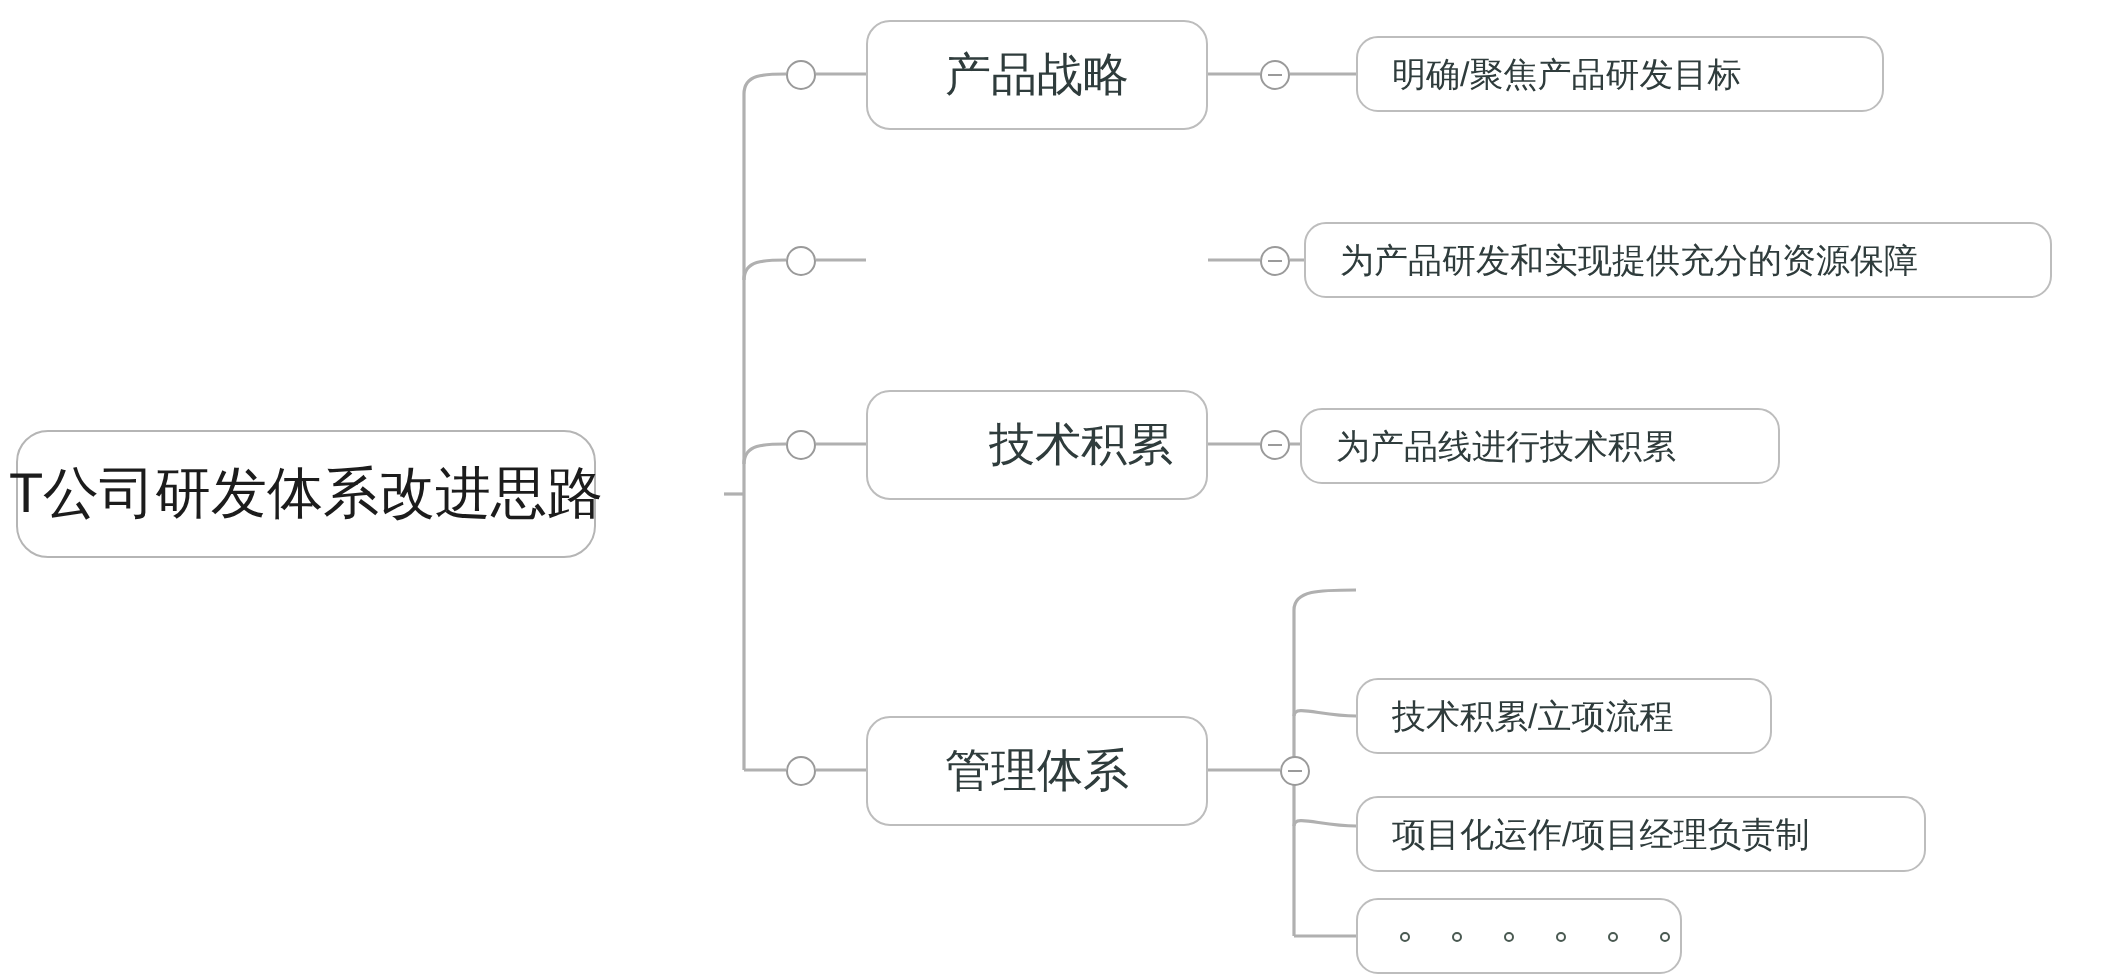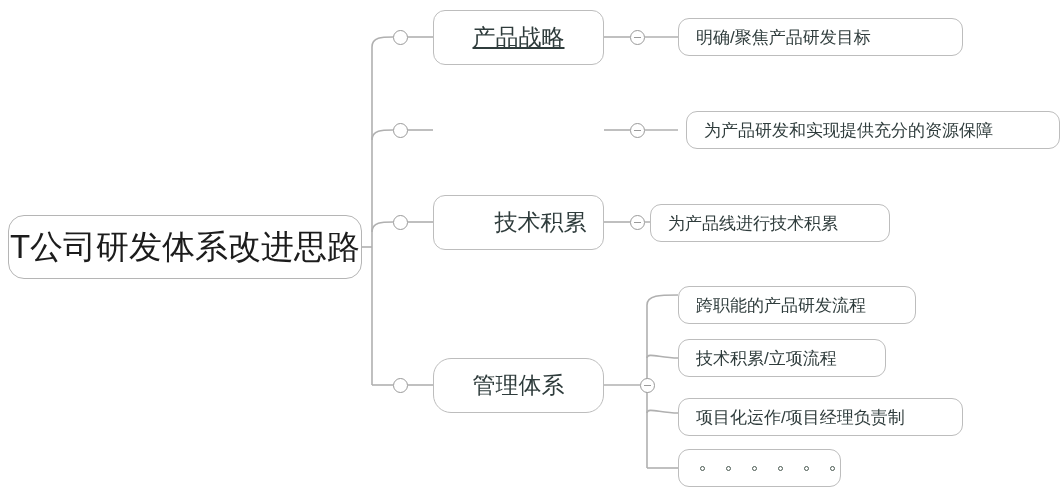--- a/index.html
+++ b/index.html
@@ -36,50 +36,50 @@
     border: 1px solid #bdbdbd;
     border-radius: 12px;
     display: flex;
     align-items: center;
     color: #2f3c3c;
     white-space: nowrap;
   }
   .node-root {
     left: 8px;
     top: 215px;
-    width: 354px;
+    width: 290px;
     height: 64px;
     border-radius: 16px;
     justify-content: center;
-    font-size: 33px;
+    font-size: 28px;
     color: #1c1c1c;
     border-color: #b5b5b5;
   }
   .node-branch {
     left: 433px;
     width: 171px;
     height: 55px;
     justify-content: center;
     font-size: 23px;
   }
-  .branch-1 { top: 10px; text-decoration: underline; }
+  .branch-1 { top: 10px; }
   .branch-2 { top: 103px; }
   .branch-3 { top: 195px; padding-left: 44px; }
-  .branch-4 { top: 358px; border-radius: 18px; }
+  .branch-4 { top: 358px; }
 
   .node-leaf {
     height: 38px;
     justify-content: flex-start;
     padding-left: 17px;
     padding-right: 17px;
     font-size: 17px;
     border-radius: 11px;
   }
-  .leaf-a1 { left: 678px; top: 18px;  width: 285px; align-items: center; }
-  .leaf-b1 { left: 686px; top: 111px; width: 374px; }
+  .leaf-a1 { left: 678px; top: 18px;  width: 264px; align-items: center; }
+  .leaf-b1 { left: 652px; top: 111px; width: 374px; }
   .leaf-c1 { left: 650px; top: 204px; width: 240px; }
   .leaf-d1 { left: 678px; top: 286px; width: 238px; }
   .leaf-d2 { left: 678px; top: 339px; width: 208px; }
   .leaf-d3 { left: 678px; top: 398px; width: 285px; }
   .leaf-d4 { left: 678px; top: 449px; width: 163px; }
 
   .dots-row {
     display: flex;
     align-items: center;
     gap: 21px;
@@ -175,23 +175,20 @@
 
   <div class="node node-leaf leaf-a1">
     <span>明确/聚焦产品研发目标</span>
   </div>
   <div class="node node-leaf leaf-b1">
     <span>为产品研发和实现提供充分的资源保障</span>
   </div>
   <div class="node node-leaf leaf-c1">
     <span>为产品线进行技术积累</span>
   </div>
-  <div class="node node-leaf leaf-d1">
-    <span>跨职能的产品研发流程</span>
-  </div>
   <div class="node node-leaf leaf-d2">
     <span>技术积累/立项流程</span>
   </div>
   <div class="node node-leaf leaf-d3">
     <span>项目化运作/项目经理负责制</span>
   </div>
   <div class="node node-leaf leaf-d4">
     <span class="dots-row">
       <span class="dot"></span>
       <span class="dot"></span>

